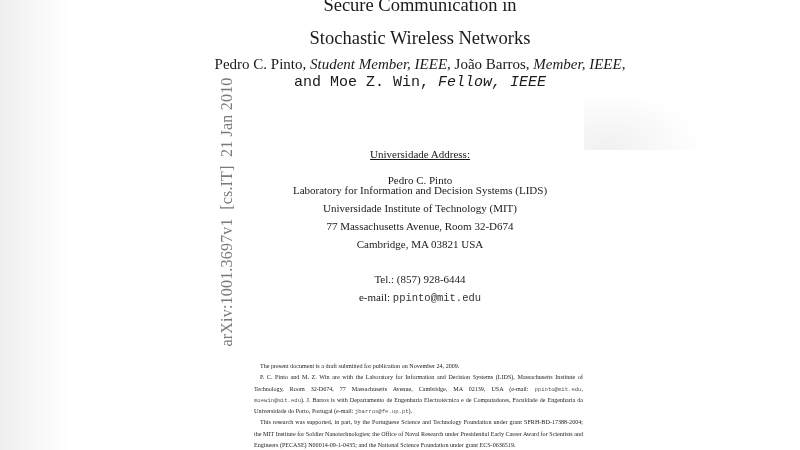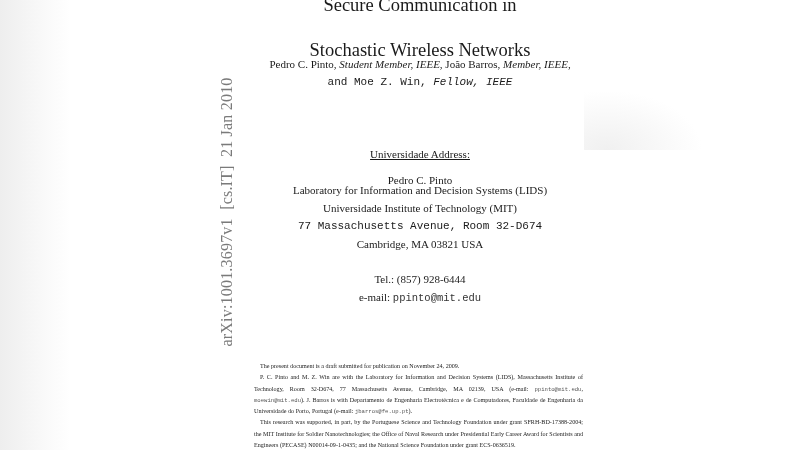--- a/index.html
+++ b/index.html
@@ -17,38 +17,38 @@
     position: absolute; left: 583px; top: 90px; width: 120px; height: 60px;
     background: radial-gradient(ellipse at 20% 100%, #f0f0f0, rgba(255,255,255,0) 70%);
   }
   .page {
     position: absolute; left: 200px; top: 0; width: 384px; height: 450px;
     background: #ffffff;
   }
   .center { position: absolute; left: 200px; width: 440px; text-align: center; }
   .title-line { font-size: 18.5px; line-height: 20px; white-space: nowrap; }
   .title-1 { top: -5px; }
-  .title-2 { top: 40px; }
-  .authors { font-size: 11px; line-height: 13px; white-space: nowrap; }
+  .title-2 { top: 28px; }
+  .authors { font-size: 15px; line-height: 13px; white-space: nowrap; }
   .authors-1 { top: 58px; }
   .authors-2 { top: 76px; font-family: Liberation Mono, monospace; }
   .authors i { font-style: italic; }
 
   .stamp {
     position: absolute; left: 227px; top: 212px;
     transform: translate(-50%, -50%) rotate(-90deg);
     font-size: 16px; color: #7a7a7a; white-space: pre; letter-spacing: 0.2px;
   }
 
   .addr { font-size: 11px; line-height: 13px; white-space: nowrap; }
   .addr-heading { top: 148px; text-decoration: underline; }
   .addr-1 { top: 174px; font-family: Liberation Serif, serif; }
   .addr-2 { top: 184px; }
   .addr-3 { top: 202px; }
-  .addr-4 { top: 220px; font-family: Liberation Mono, monospace; }
+  .addr-4 { top: 220px; }
   .addr-5 { top: 238px; }
   .tel { top: 273px; }
   .email { top: 291px; }
   .mono { font-family: "Liberation Mono", "DejaVu Sans Mono", monospace; font-size: 10.5px; color: #333; }
 
   .footnotes {
     position: absolute; left: 254px; top: 361px; width: 329px;
     font-size: 6.1px; line-height: 11.3px; color: #222; text-align: justify;
   }
   .footnotes p { margin: 0; text-indent: 6px; }

